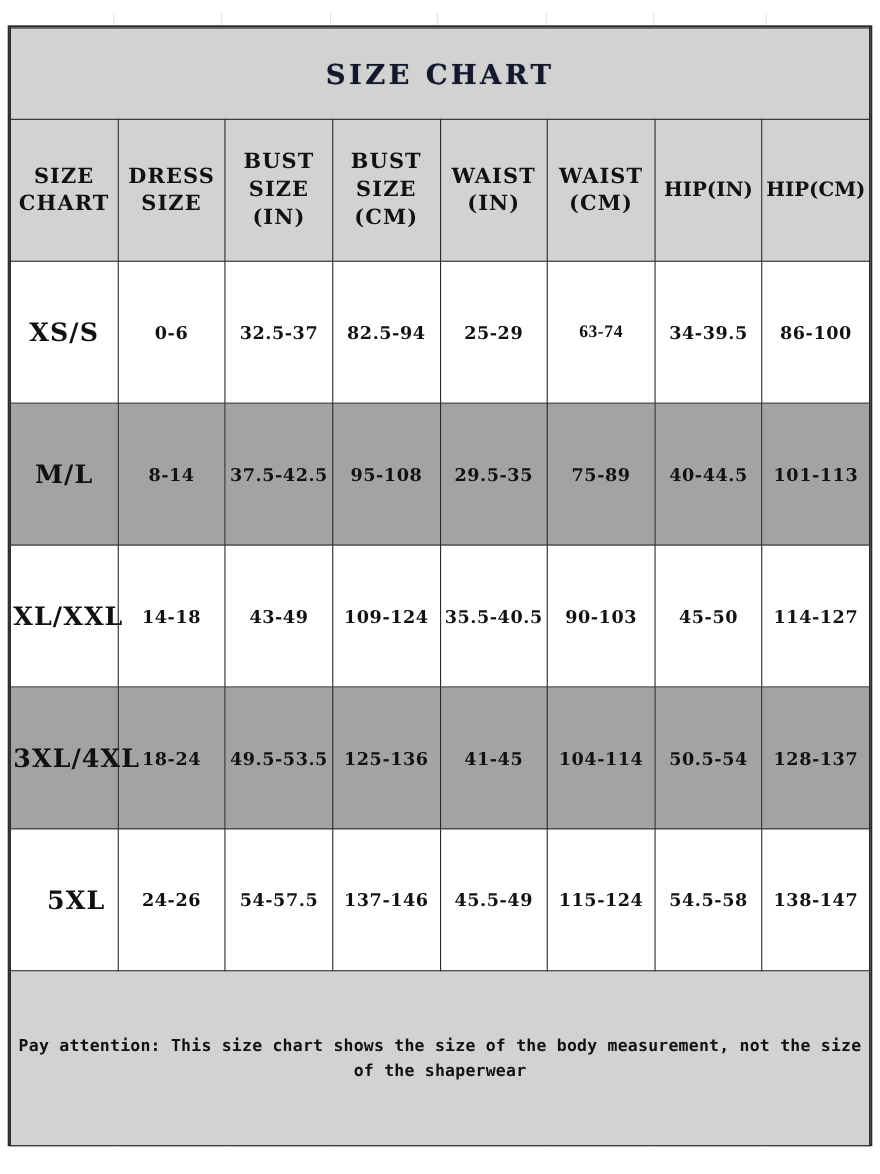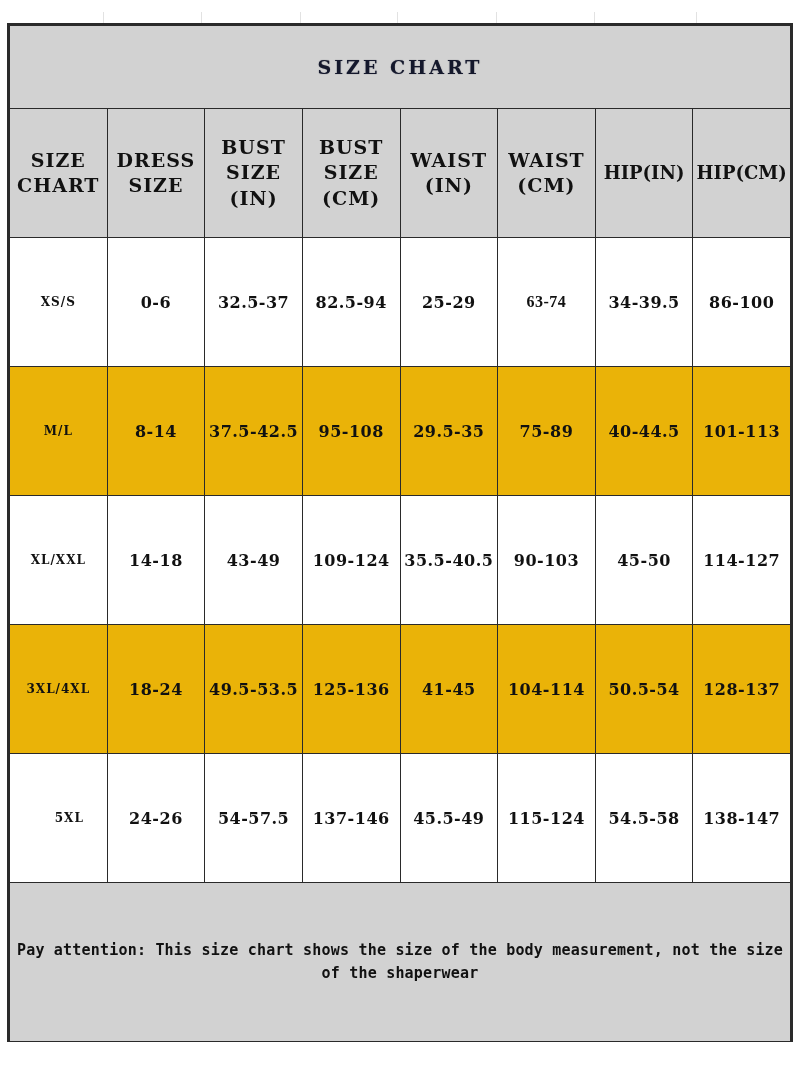--- a/index.html
+++ b/index.html
@@ -65,21 +65,21 @@
   }
 
   
   .title-cell {
     background: #d2d2d2;
     height: 82px;
   }
   .title-text {
     font-family: "DejaVu Serif", serif;
     font-weight: 700;
-    font-size: 19px;
+    font-size: 25px;
     letter-spacing: 3px;
     color: #14182c;
     text-shadow: 0 0 1px rgba(20,24,44,0.55);
   }
 
   
   .head-row td {
     background: #d2d2d2;
     height: 128px;
     font-family: "DejaVu Serif", serif;
@@ -94,24 +94,24 @@
   }
 
   
   .data-row td {
     height: 128px;
     font-family: "DejaVu Serif", serif;
     font-weight: 700;
     font-size: 16px;
     letter-spacing: 0.5px;
   }
-  .data-row.shaded td { background: #eab308; }
+  .data-row.shaded td { background: #a3a3a3; }
   .data-row.plain  td { background: #ffffff; }
   .data-row td.size-label {
-    font-size: 12px;
+    font-size: 23px;
     letter-spacing: 1px;
     margin-top: 16px;
   }
 
   
   .note-cell {
     background: #d2d2d2;
     height: 158px;
     font-family: "DejaVu Sans Mono", monospace;
     font-weight: 700;

